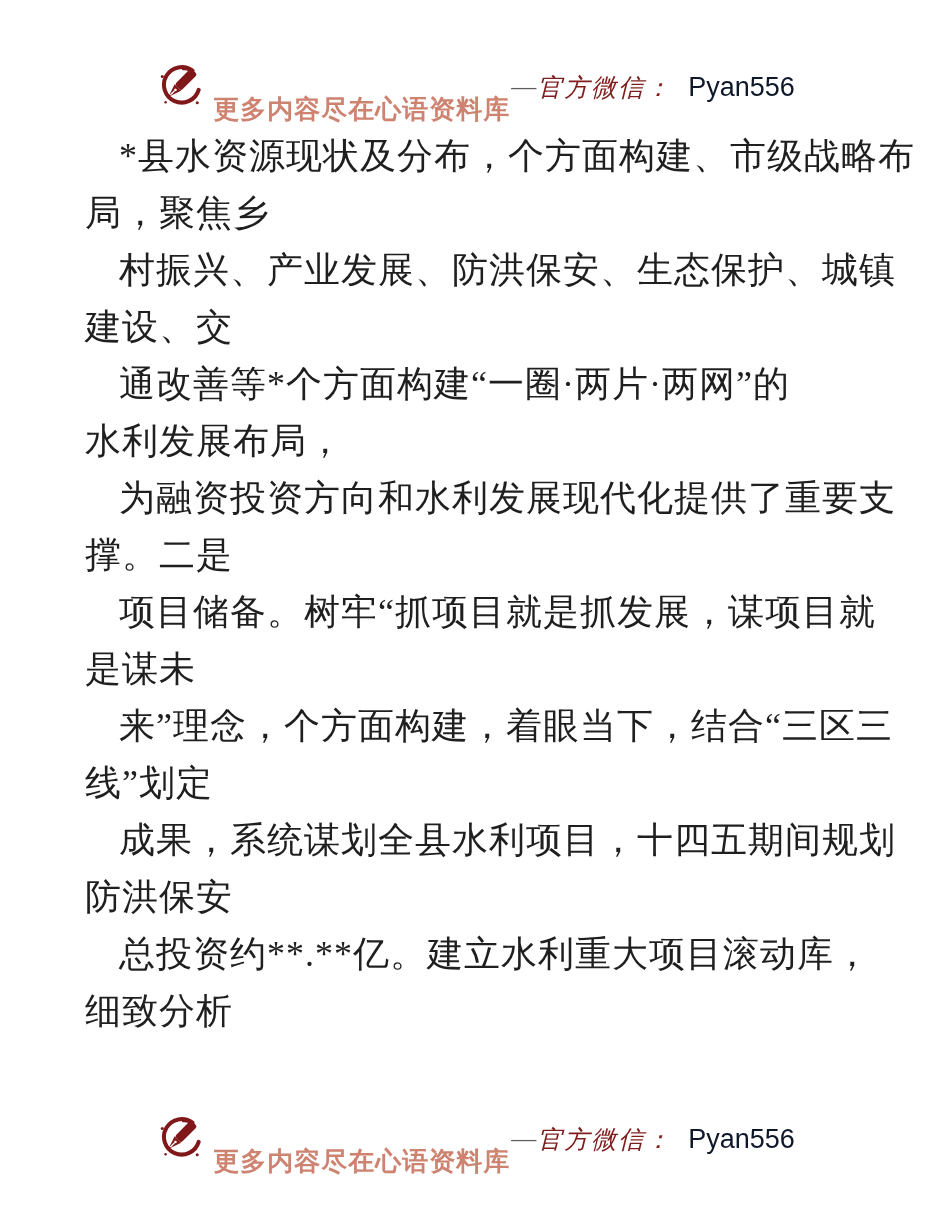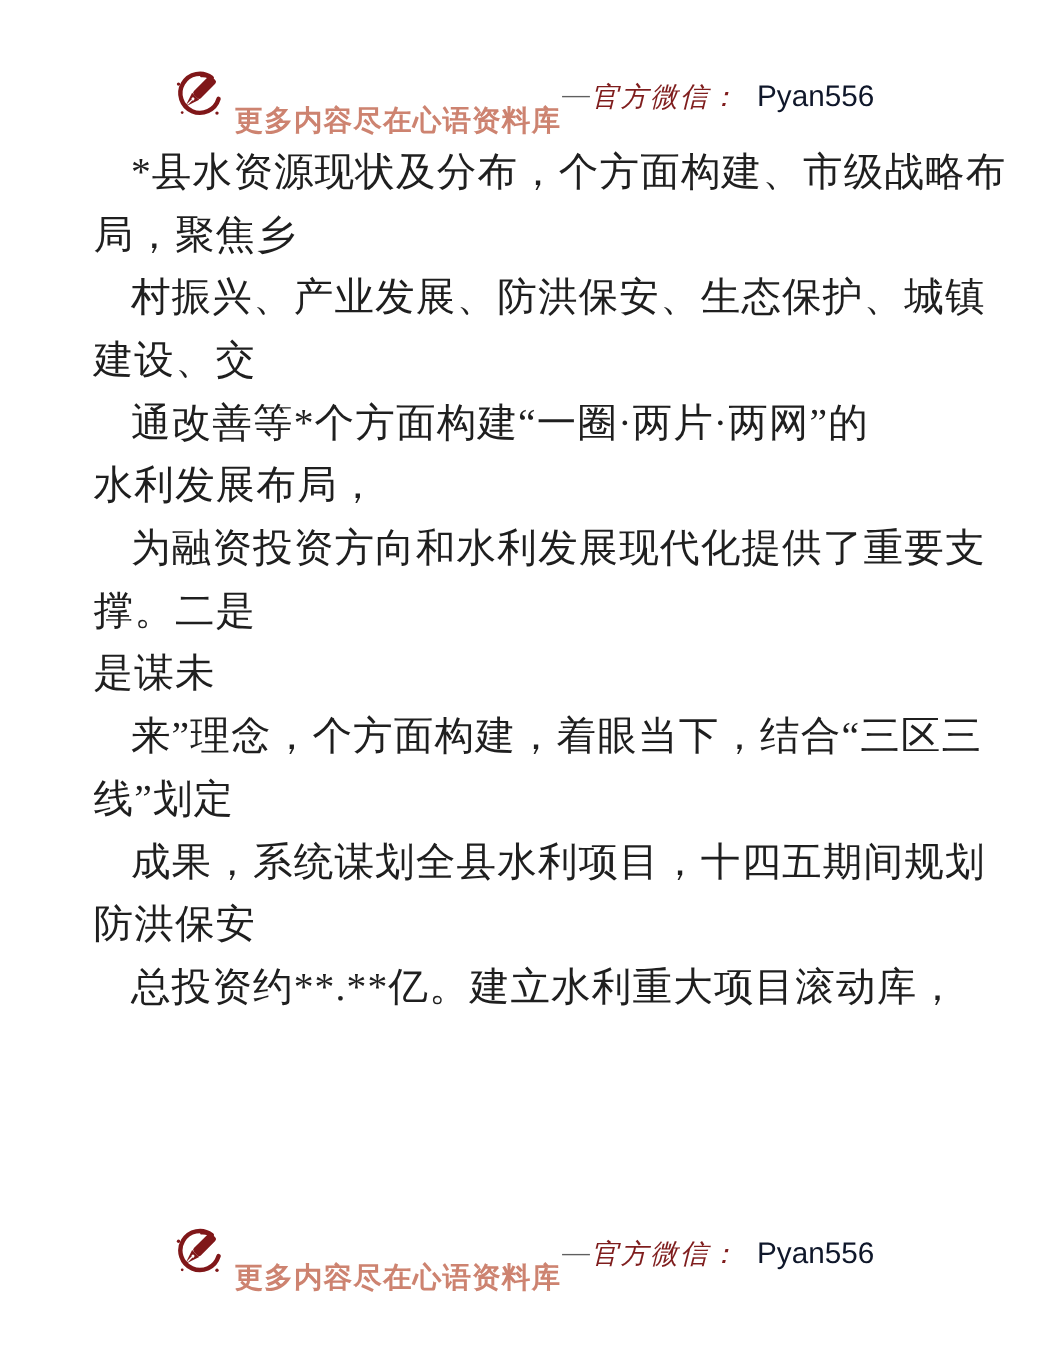--- a/index.html
+++ b/index.html
@@ -106,26 +106,28 @@
 
   <div class="content">
       <div class="line indent">*县水资源现状及分布，个方面构建、市级战略布</div>
       <div class="line">局，聚焦乡</div>
       <div class="line indent">村振兴、产业发展、防洪保安、生态保护、城镇</div>
       <div class="line">建设、交</div>
       <div class="line indent">通改善等*个方面构建“一圈·两片·两网”的</div>
       <div class="line">水利发展布局，</div>
       <div class="line indent">为融资投资方向和水利发展现代化提供了重要支</div>
       <div class="line">撑。二是</div>
+      <div class="line indent">项目储备。树牢“抓项目就是抓发展，谋项目就</div>
       <div class="line">是谋未</div>
       <div class="line indent">来”理念，个方面构建，着眼当下，结合“三区三</div>
       <div class="line">线”划定</div>
       <div class="line indent">成果，系统谋划全县水利项目，十四五期间规划</div>
       <div class="line">防洪保安</div>
       <div class="line indent">总投资约**.**亿。建立水利重大项目滚动库，</div>
+      <div class="line">细致分析</div>
     </div>
 
   <div class="watermark footer">
     <svg class="wm-logo" viewBox="0 0 48 48" aria-hidden="true">
       <path d="M 37 7 A 18.5 18.5 0 1 0 43.5 27" fill="none" stroke="#801719" stroke-width="4.2" stroke-linecap="round"></path>
       <path d="M 39 10 A 15 15 0 0 0 27 5.5" fill="none" stroke="#801719" stroke-width="2" stroke-linecap="round"></path>
       <g transform="rotate(45 23 23)">
         <rect x="18.5" y="1" width="9.5" height="24" rx="2.5" fill="#801719"></rect>
         <path d="M 18.5 25 L 28 25 L 23.2 39 Z" fill="#801719"></path>
         <circle cx="23.2" cy="28.5" r="1.4" fill="#ffffff"></circle>

